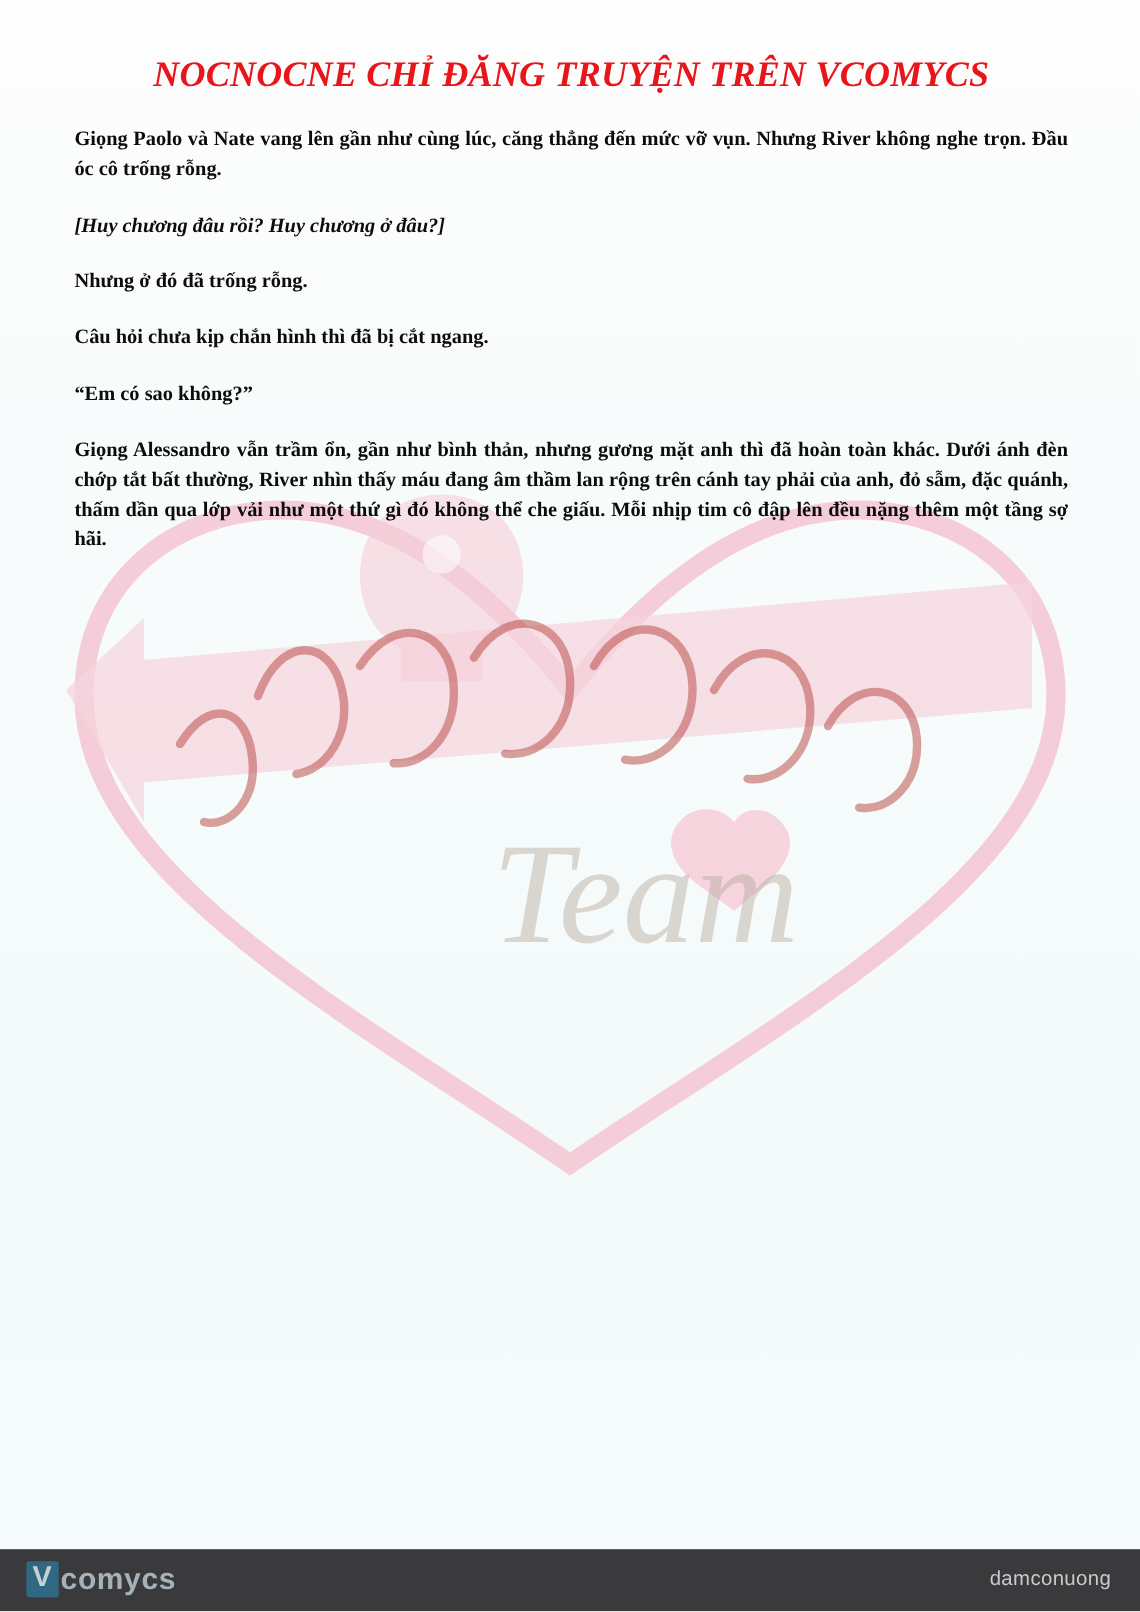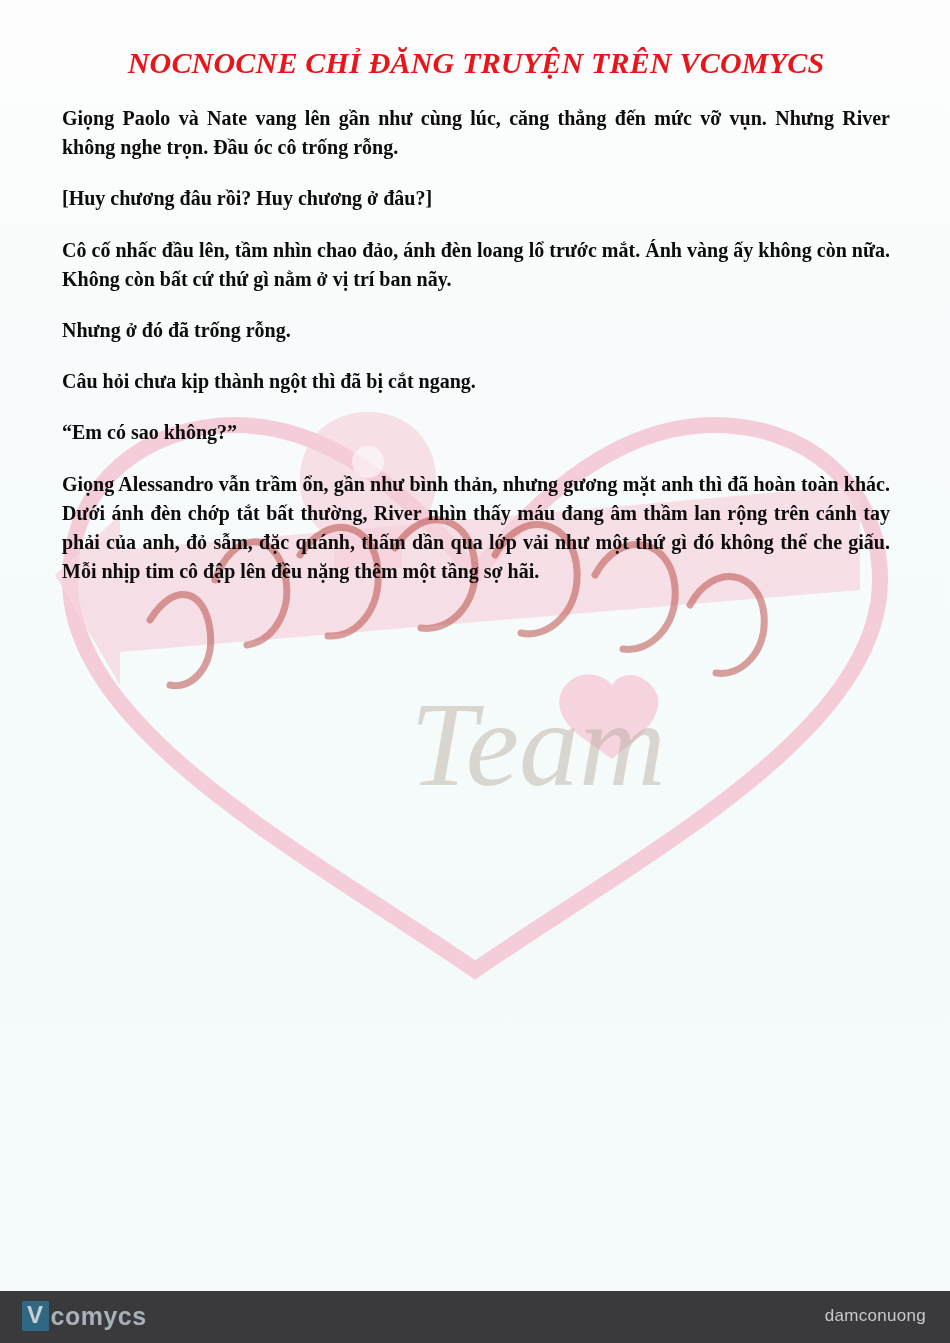--- a/index.html
+++ b/index.html
@@ -44,30 +44,31 @@
     color: #e8161b;
     font-weight: bold;
     font-size: 30px;
     letter-spacing: 0.2px;
     text-align: center;
     margin: 0 0 24px 0;
     font-family: "Liberation Serif", serif;
     font-style: italic;
   }
   p.para {
-    font-size: 20px;
+    font-size: 17px;
     line-height: 1.46;
     color: #0c0c0c;
     font-weight: bold;
     margin: 0 0 22px 0;
     text-align: justify;
     text-justify: inter-word;
     font-family: "Liberation Serif", serif;
   }
   p.para.italic {
+    font-style: italic;
   }
   p.para.noindent-last:last-child { margin-bottom: 0; }
 
   
   .footer {
     position: absolute;
     left: 0;
     bottom: 0;
     width: 950px;
     height: 52px;
@@ -139,23 +140,22 @@
         <text x="410" y="455" font-size="120">Team</text>
       </g>
     </svg>
   </div>
 
   <div class="content">
     <h1 class="headline">NOCNOCNE CHỈ ĐĂNG TRUYỆN TRÊN VCOMYCS</h1>
 
     <p class="para">Giọng Paolo và Nate vang lên gần như cùng lúc, căng thẳng đến mức vỡ vụn. Nhưng River không nghe trọn. Đầu óc cô trống rỗng.</p>
     <p class="para italic">[Huy chương đâu rồi? Huy chương ở đâu?]</p>
-    <p class="para">Cô cố nhấc đầu lên, tầm nhìn chao đảo, ánh đèn loang lổ trước mắt. Ánh vàng ấy không còn nữa. Không còn bất cứ thứ gì nằm ở vị trí ban nãy.</p>
     <p class="para">Nhưng ở đó đã trống rỗng.</p>
-    <p class="para">Câu hỏi chưa kịp thành ngột thì đã bị cắt ngang.</p>
+    <p class="para">Câu hỏi chưa kịp chắn hình thì đã bị cắt ngang.</p>
     <p class="para">“Em có sao không?”</p>
     <p class="para noindent-last">Giọng Alessandro vẫn trầm ổn, gần như bình thản, nhưng gương mặt anh thì đã hoàn toàn khác. Dưới ánh đèn chớp tắt bất thường, River nhìn thấy máu đang âm thầm lan rộng trên cánh tay phải của anh, đỏ sẫm, đặc quánh, thấm dần qua lớp vải như một thứ gì đó không thể che giấu. Mỗi nhịp tim cô đập lên đều nặng thêm một tầng sợ hãi.</p>
   </div>
 
   <div class="footer">
     <div class="footer-logo">
       <span class="vmark">V</span>
         <span>comycs</span>
     </div>
     <div class="footer-right">damconuong</div>

